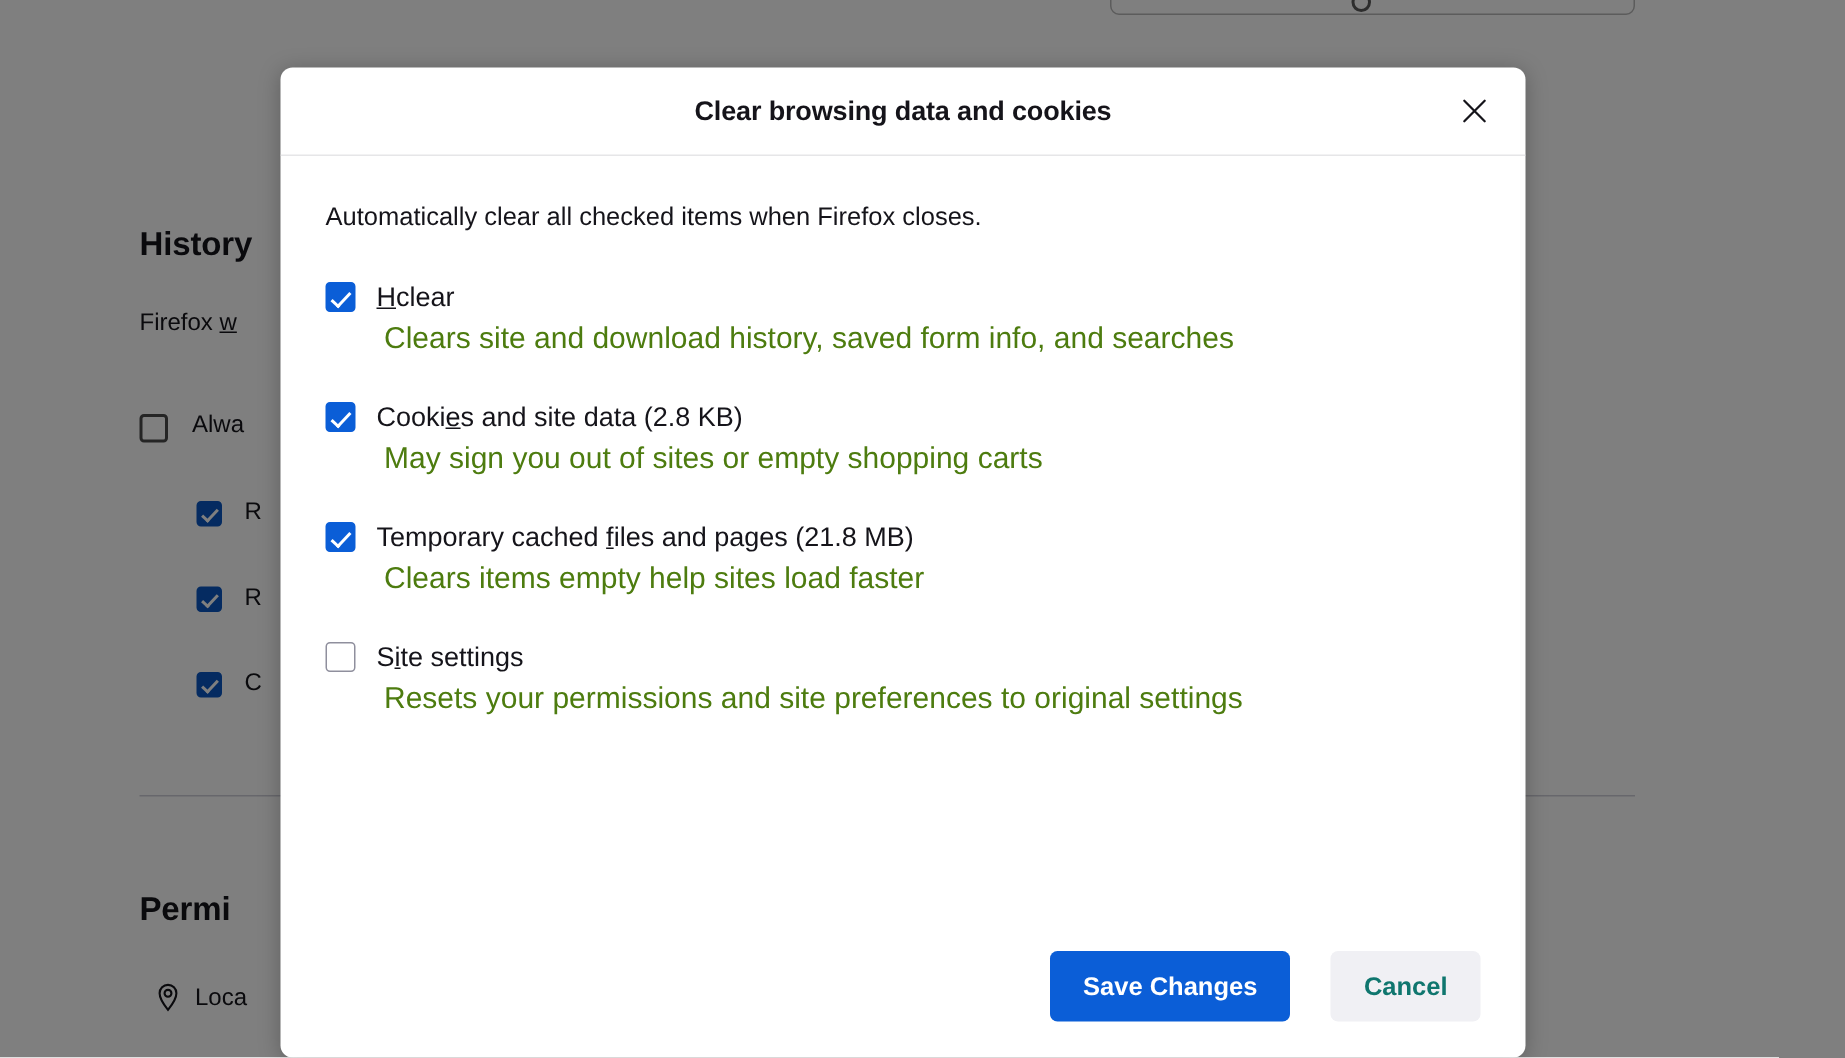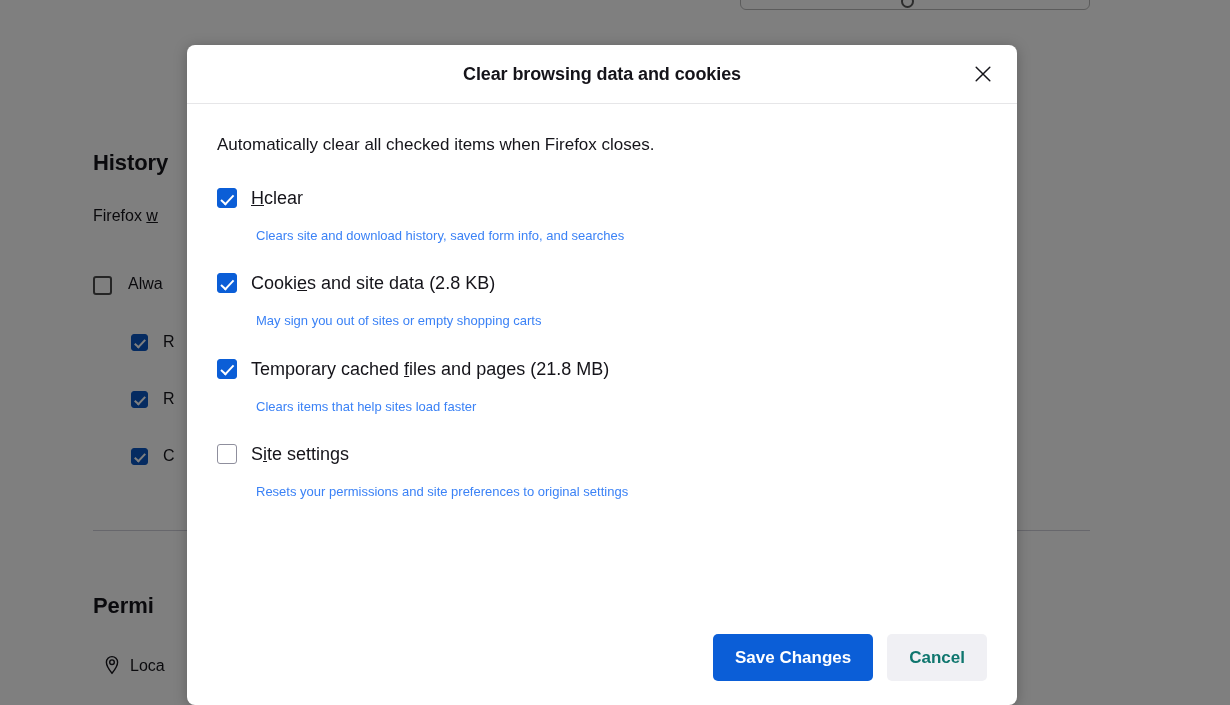--- a/index.html
+++ b/index.html
@@ -224,33 +224,33 @@
   }
   .item-label {
     font-size: 18px;
     color: #15141a;
     margin-left: 14px;
     line-height: 1;
     white-space: nowrap;
   }
   .item-label .ak { text-decoration: underline; }
   .item-desc {
-    font-size: 13px;
-    color: #3b82f6;
+    font-size: 20px;
+    color: #4d7c0f;
     margin-left: 39px;
-    margin-top: 20px;
+    margin-top: 6px;
     line-height: 1.25;
   }
 
   .dialog-footer {
     flex: 0 0 auto;
     padding: 0 30px 24px 30px;
     display: flex;
     justify-content: flex-end;
-    gap: 14px;
+    gap: 27px;
   }
   .btn {
     font-family: "Liberation Sans", sans-serif;
     font-size: 17px;
     font-weight: bold;
     border: none;
     border-radius: 5px;
     padding: 0 22px;
     height: 47px;
     cursor: pointer;
@@ -339,21 +339,21 @@
           <span class="item-label"><span>Cooki</span><span class="ak">e</span><span>s and site data (2.8 KB)</span></span>
         </div>
         <div class="item-desc">May sign you out of sites or empty shopping carts</div>
       </div>
 
       <div class="item">
         <div class="item-row">
           <span class="checkbox checked"></span>
           <span class="item-label"><span>Temporary cached </span><span class="ak">f</span><span>iles and pages (21.8 MB)</span></span>
         </div>
-        <div class="item-desc">Clears items that help sites load faster</div>
+        <div class="item-desc">Clears items empty help sites load faster</div>
       </div>
 
       <div class="item">
         <div class="item-row">
           <span class="checkbox unchecked"></span>
           <span class="item-label"><span>S</span><span class="ak">i</span><span>te settings</span></span>
         </div>
         <div class="item-desc">Resets your permissions and site preferences to original settings</div>
       </div>
     </div>

